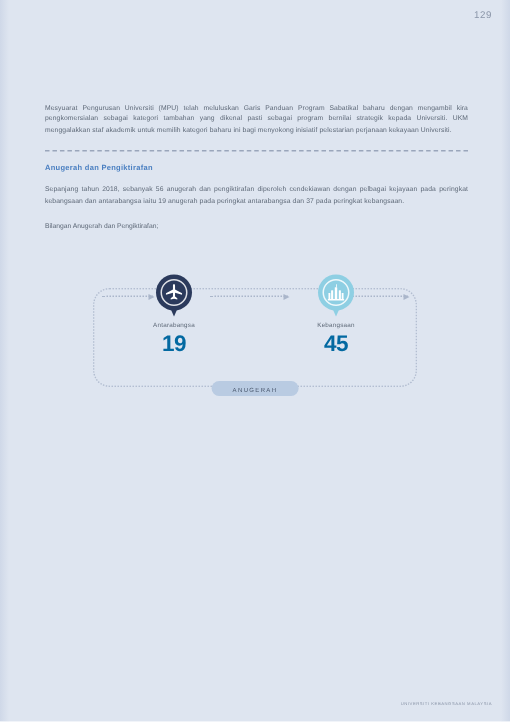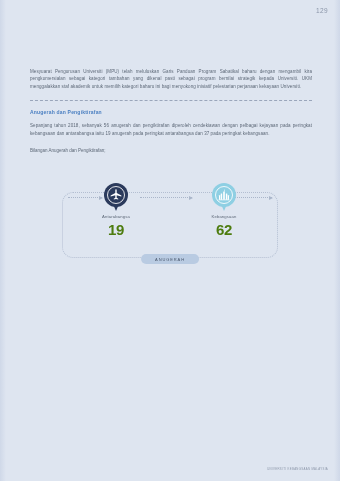--- a/index.html
+++ b/index.html
@@ -166,21 +166,21 @@
   .node-label {
     margin-top: 2px;
     font-size: 4.2px;
     color: #5d6877;
     letter-spacing: .15px;
   }
   .node-value {
     margin-top: 3px;
     font-size: 15px;
     font-weight: bold;
-    color: #4d7c0f;
+    color: #0369a1;
     letter-spacing: -.3px;
     line-height: 1;
   }
 
   .badge {
     position: absolute;
     left: 50%;
     bottom: -6px;
     transform: translateX(-50%);
     background: #b9cbe2;
@@ -257,21 +257,21 @@
               <rect x="12" y="2.6" width="0.9" height="3.6"></rect>
               <rect x="6.4" y="9.4" width="2.4" height="10.6" rx=".5"></rect>
               <rect x="15.2" y="9.4" width="2.4" height="10.6" rx=".5"></rect>
               <rect x="3.4" y="12.6" width="2.1" height="7.4" rx=".4"></rect>
               <rect x="18.5" y="12.6" width="2.1" height="7.4" rx=".4"></rect>
               <rect x="2.6" y="19.5" width="18.8" height="1.5" rx=".5"></rect>
             </g>
           </svg>
         </div>
         <div class="node-label">Kebangsaan</div>
-        <div class="node-value">62</div>
+        <div class="node-value">45</div>
       </div>
 
     </div>
 
     <div class="badge">ANUGERAH</div>
   </div>
 
   <div class="footer">UNIVERSITI KEBANGSAAN MALAYSIA</div>
 
 </div>

